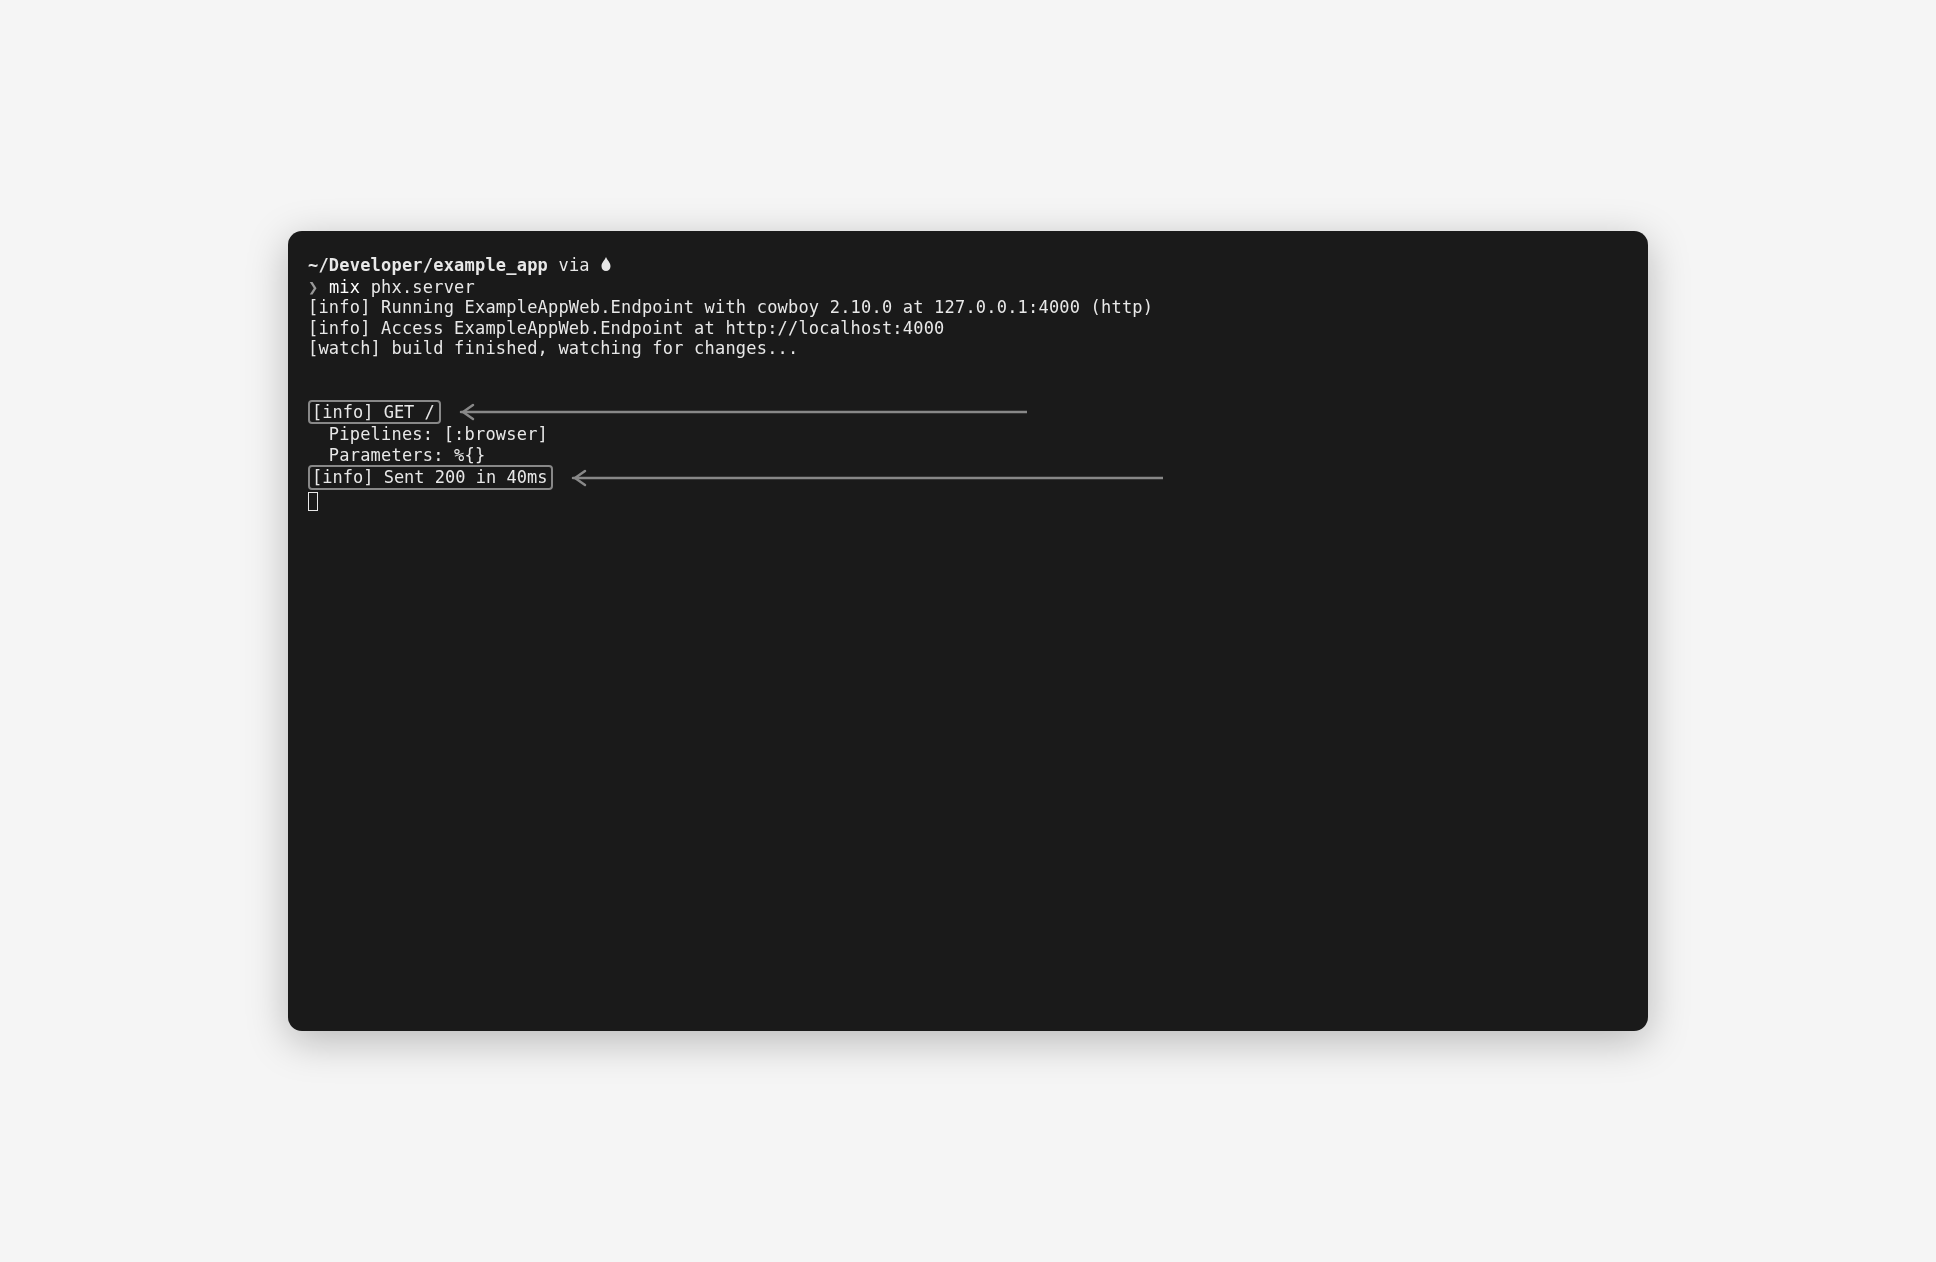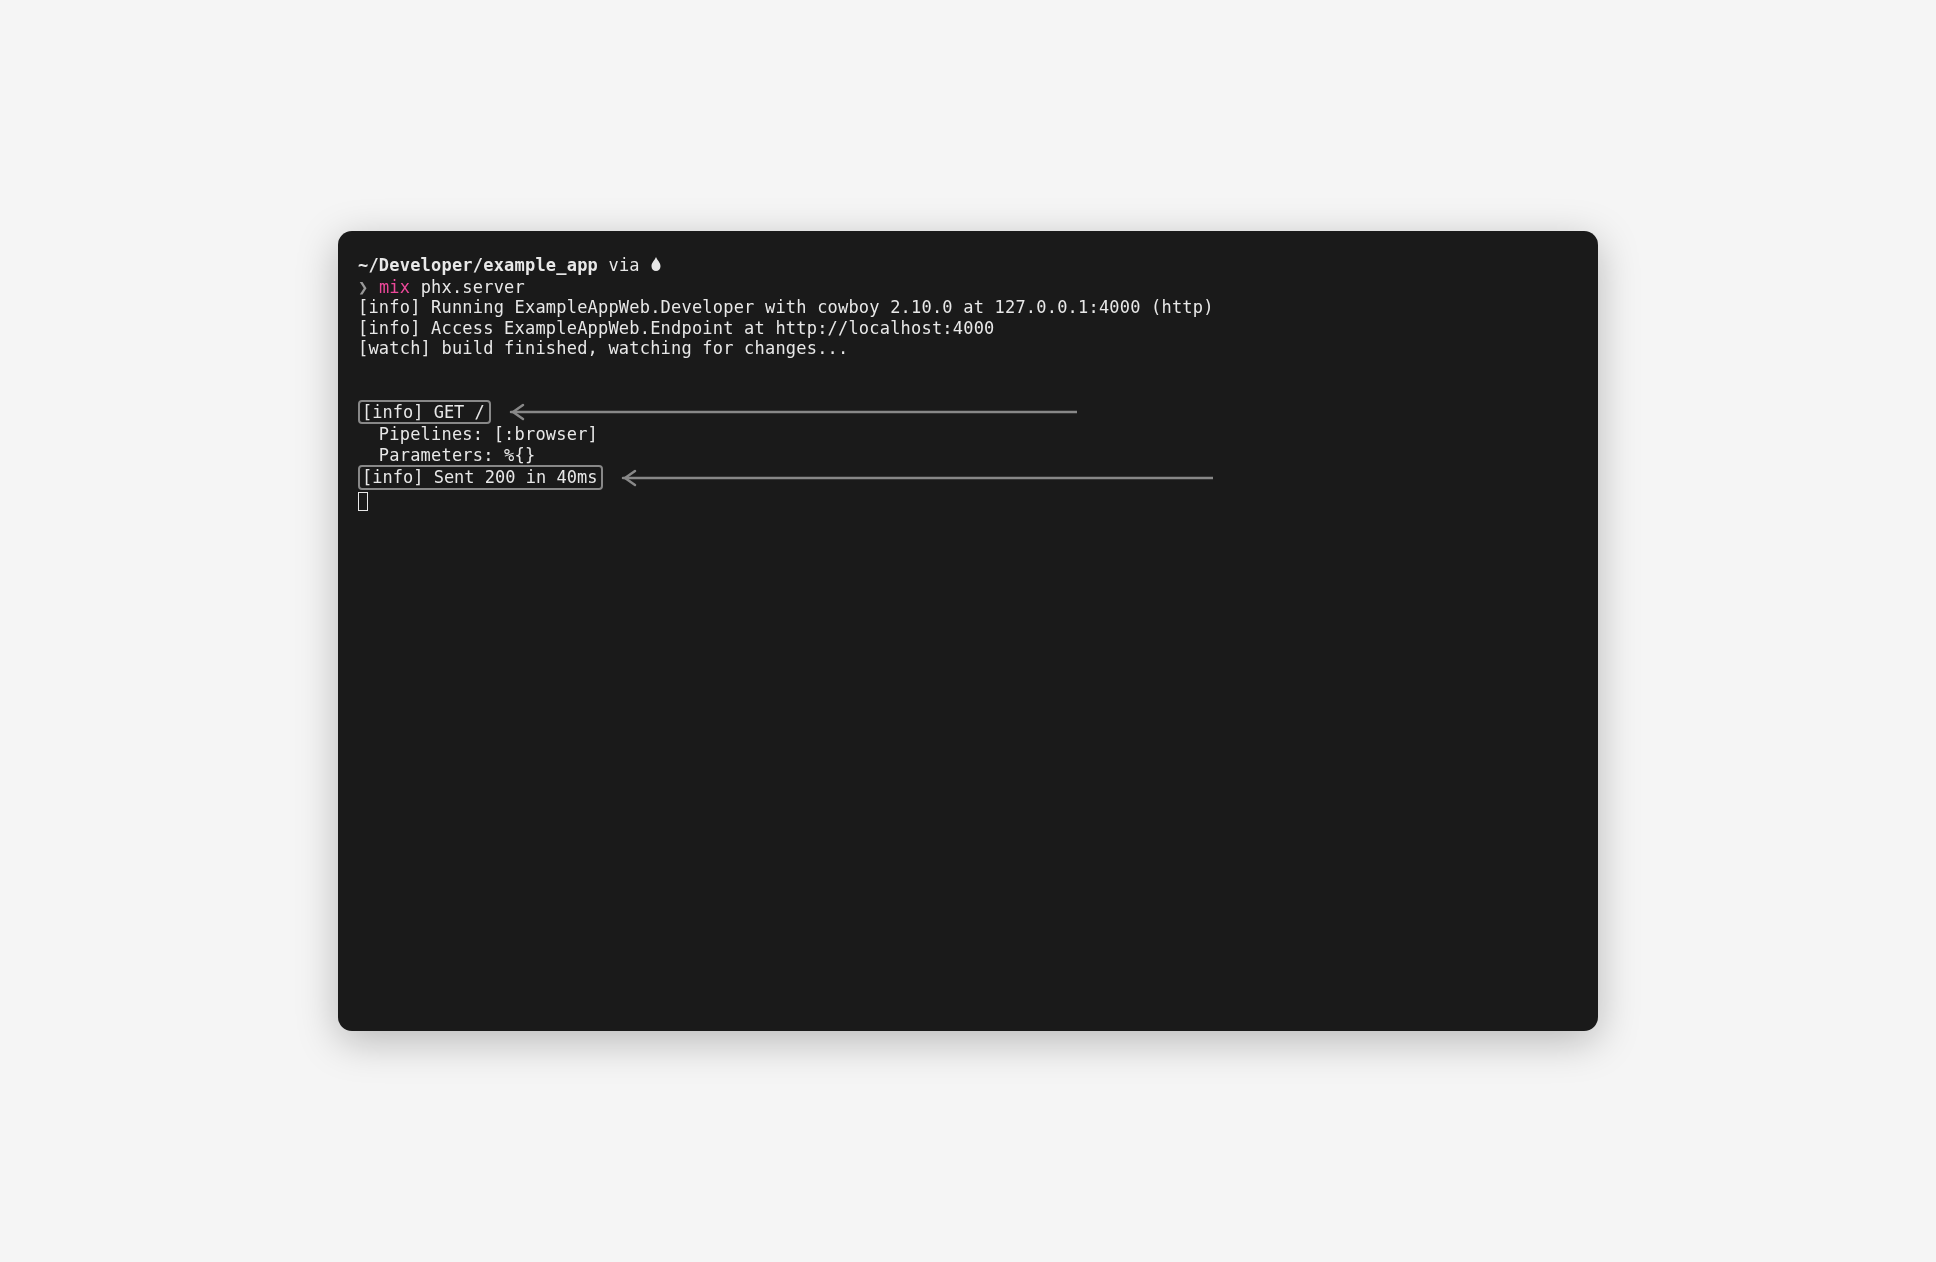--- a/index.html
+++ b/index.html
@@ -10,21 +10,21 @@
     body {
       background: #f5f5f5;
       width: 1936px;
       height: 1262px;
       display: flex;
       align-items: center;
       justify-content: center;
       font-family: 'SF Mono', 'Menlo', 'Monaco', 'Consolas', monospace;
     }
     .terminal {
-      width: 1260px;
+      width: 1360px;
       height: 800px;
       background: #1a1a1a;
       border-radius: 14px;
       box-shadow: 0 10px 40px rgba(0,0,0,0.25);
       padding: 24px 20px;
       overflow: hidden;
       position: relative;
     }
     .line {
       color: #e8e8e8;
@@ -39,21 +39,21 @@
       font-weight: 700;
     }
     .prompt-via {
       color: #e8e8e8;
       font-weight: 500;
     }
     .prompt-char {
       color: #999;
     }
     .dim {
-      color: #ec4899;
+      color: #ffffff;
     }
     .drop-icon {
       display: inline-block;
       vertical-align: -1px;
     }
     .highlight-row {
       position: relative;
       display: flex;
       align-items: center;
       text-align: right;
@@ -91,21 +91,21 @@
 <body>
 
 <div class="terminal">
 
   <div class="line"><span class="prompt-path">~/Developer/example_app</span><span class="prompt-via"> via </span><span class="drop-icon"><svg width="12" height="16" viewBox="0 0 12 16">
           <path d="M6 1 C5 4 1.5 6.5 1.5 10.2 C1.5 13 3.5 15 6 15 C8.5 15 10.5 13 10.5 10.2 C10.5 6.5 7 4 6 1 Z" fill="#e8e8e8"></path>
         </svg></span></div>
 
   <div class="line"><span class="prompt-char">❯ </span><span class="dim">mix </span><span>phx.server</span></div>
 
-  <div class="line">[info] Running ExampleAppWeb.Developer with cowboy 2.10.0 at 127.0.0.1:4000 (http)</div>
+  <div class="line">[info] Running ExampleAppWeb.Endpoint with cowboy 2.10.0 at 127.0.0.1:4000 (http)</div>
   <div class="line">[info] Access ExampleAppWeb.Endpoint at http://localhost:4000</div>
   <div class="line">[watch] build finished, watching for changes...</div>
   <div class="blank-line"></div>
   <div class="blank-line"></div>
 
   <div class="highlight-row">
     <span class="highlight-box"><span>[info] GET /</span>           </span>
     <span class="arrow">
       <svg id="arrow1" height="18" viewBox="0 0 580 18" width="580">
         <line x1="14" y1="9" x2="580" y2="9" stroke="#888" stroke-width="2.5" stroke-linecap="round"></line>

